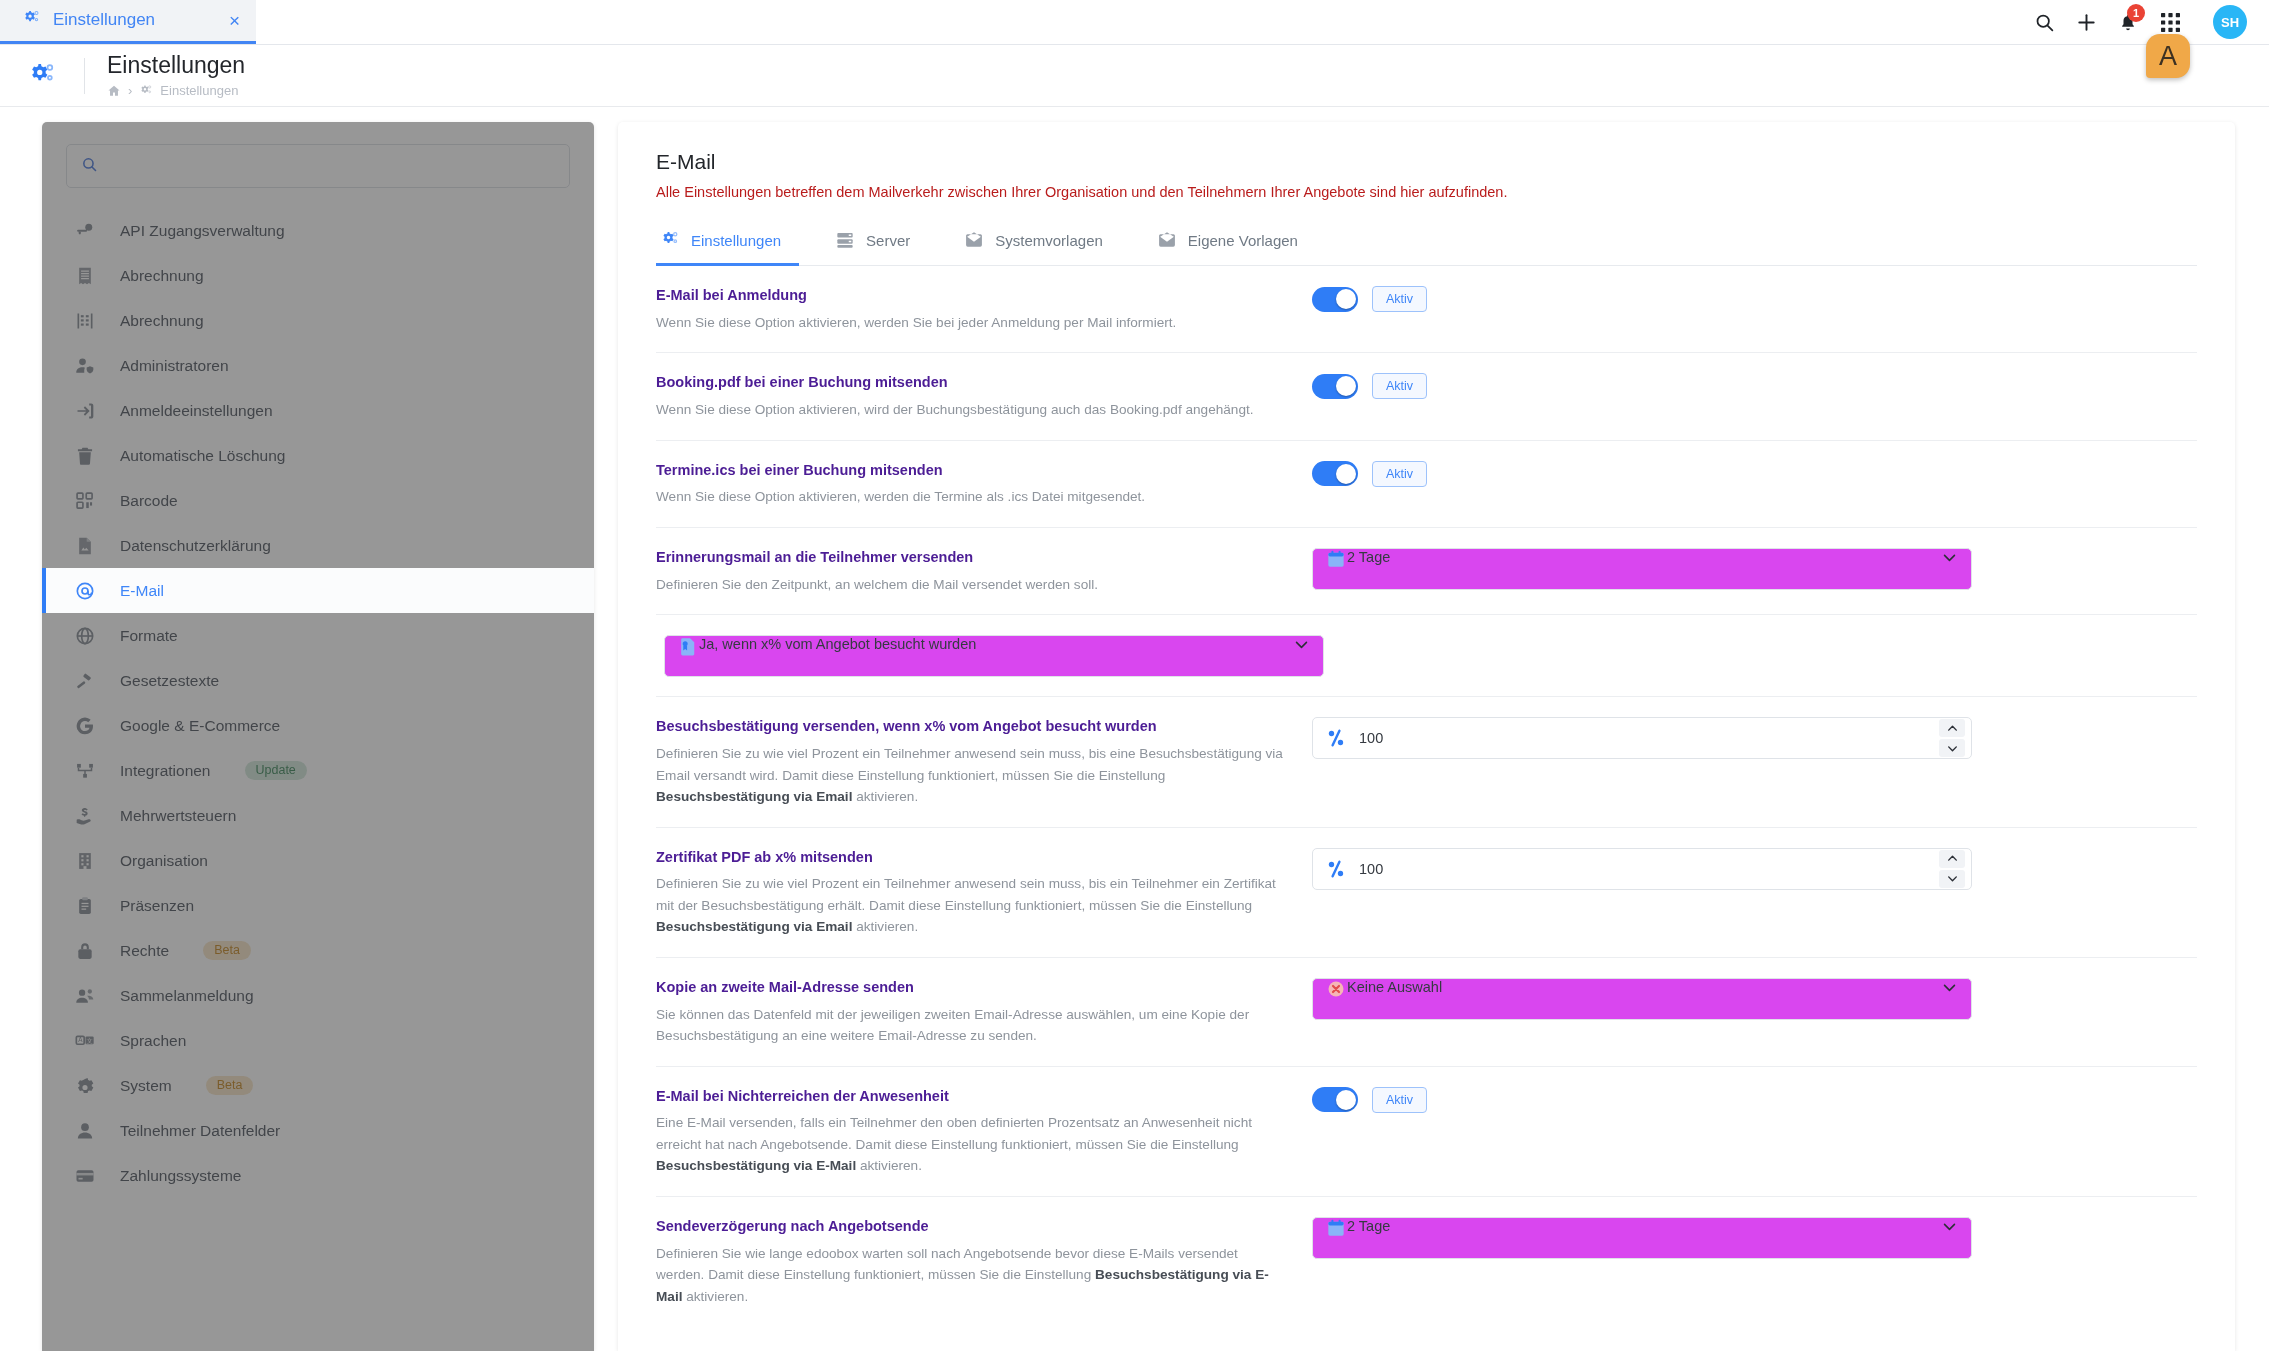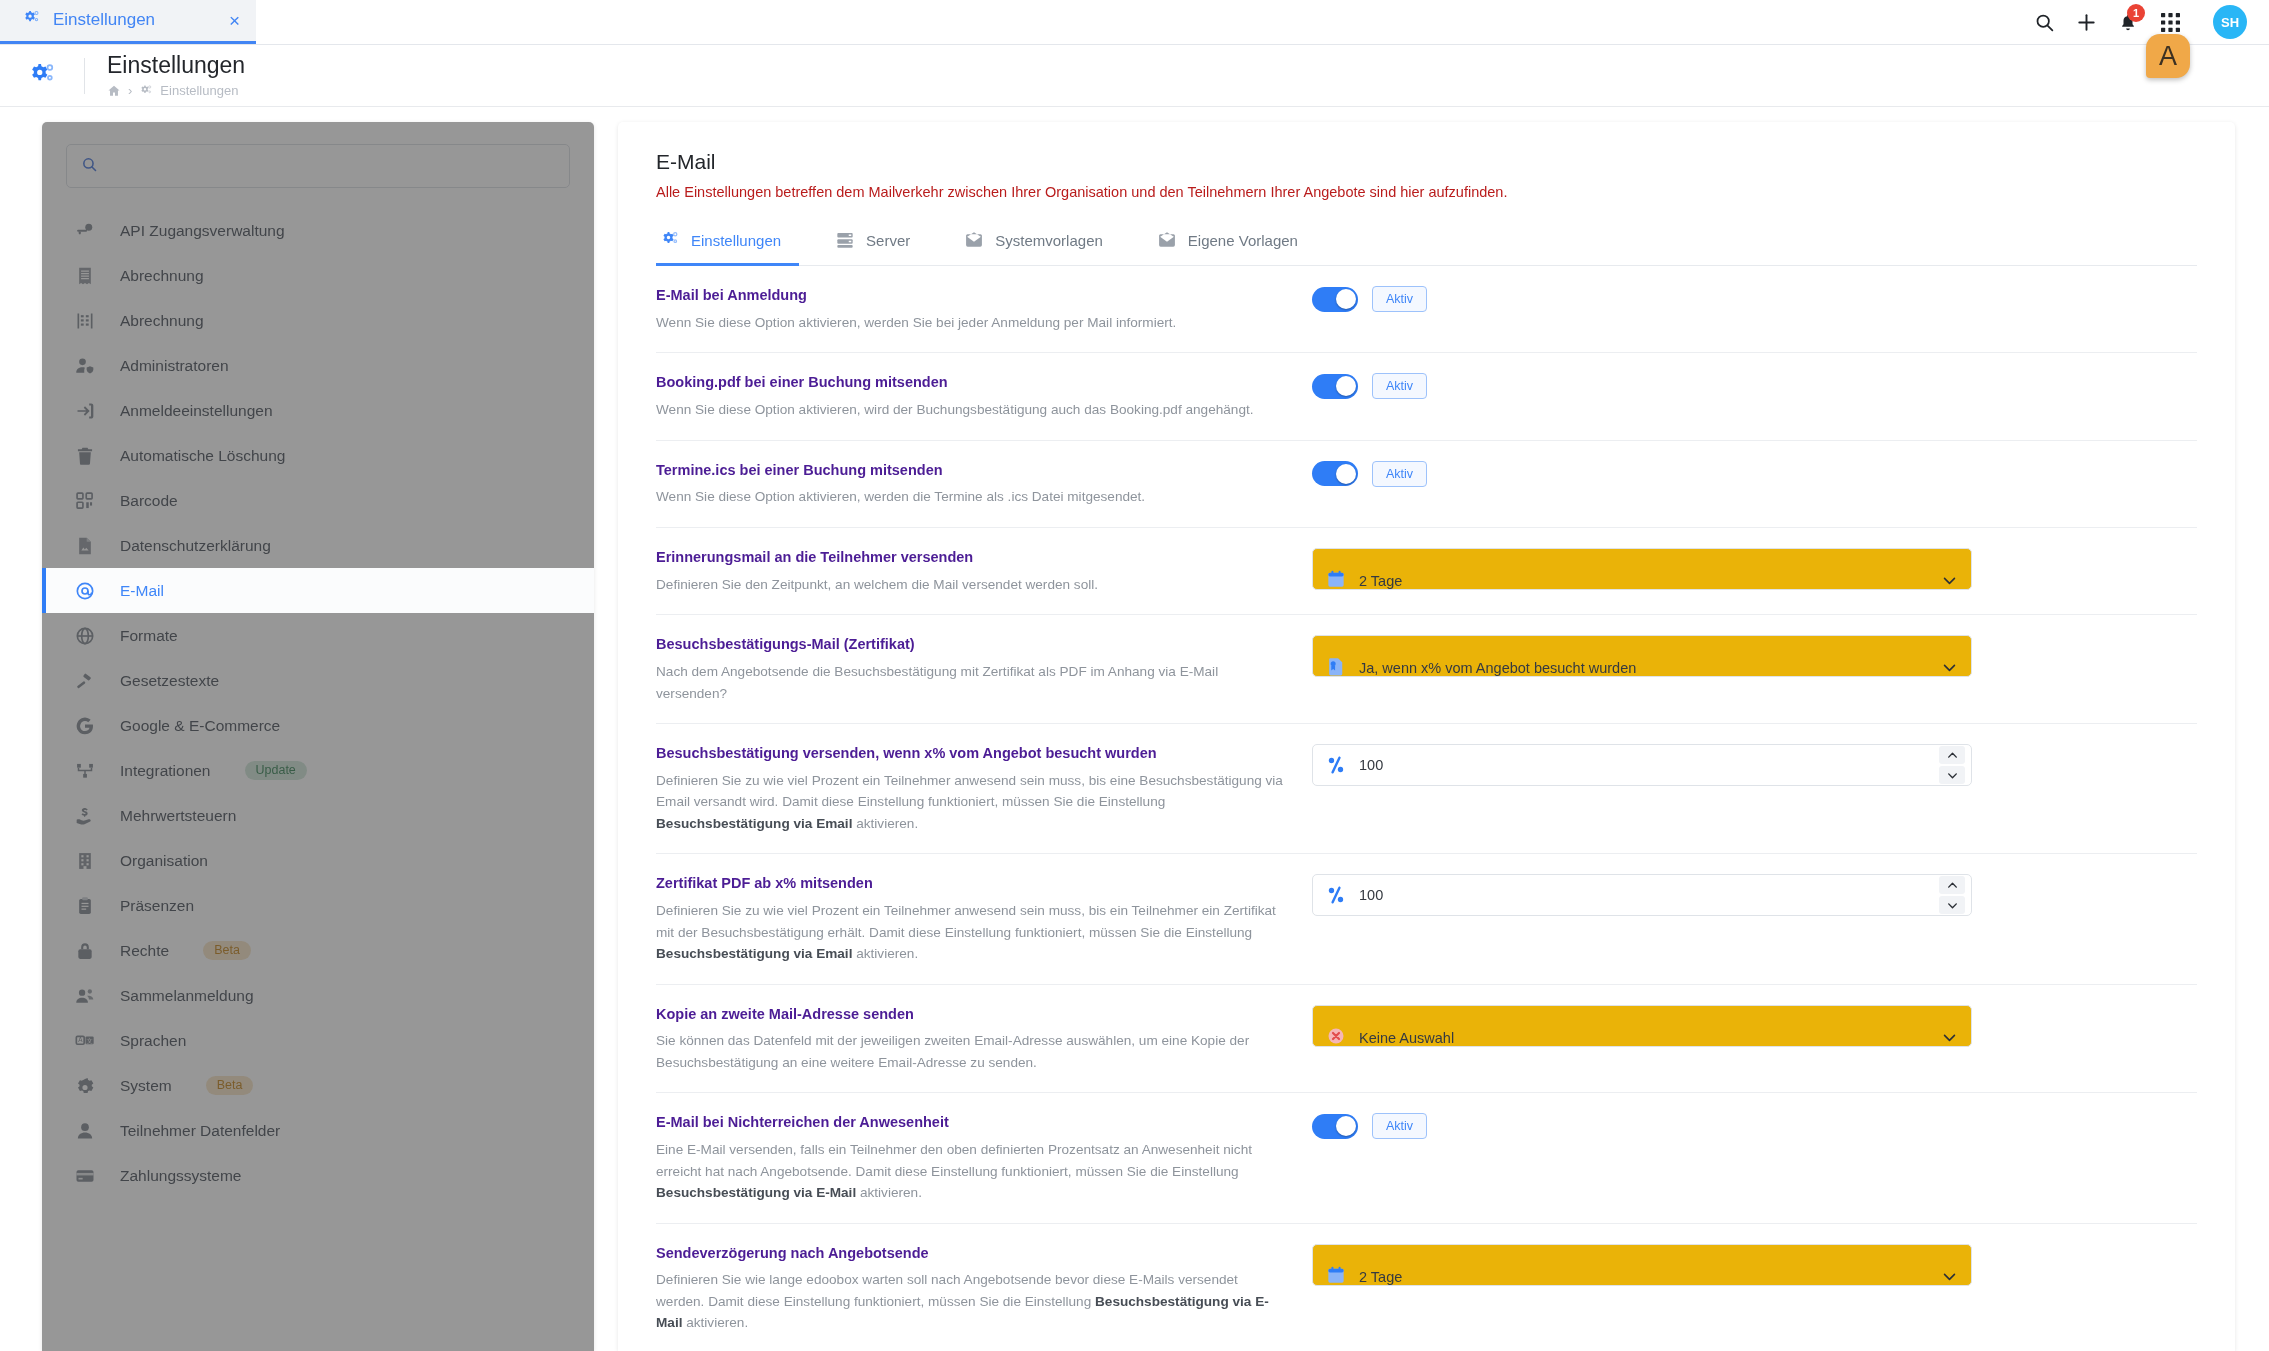--- a/index.html
+++ b/index.html
@@ -170,22 +170,22 @@
   }
   .chip {
     margin-left: 14px; font-size: 12.5px; color: #3f86f8;
     border: 1px solid #9dc2fb; border-radius: 4px;
     padding: 5px 13px; background: #f4f8ff; cursor: pointer;
   }
 
   
   .select {
     width: 100%; max-width: 660px; height: 42px;
-    border: 1px solid #dfe3e8; border-radius: 5px; background: #eab308;
-    display: flex; align-items: flex-end; padding: 0 13px; gap: 13px;
+    border: 1px solid #dfe3e8; border-radius: 5px; background: #d946ef;
+    display: flex; align-items: flex-start; padding: 0 13px; gap: 1px;
     font-size: 14.5px; color: #353a41; cursor: pointer;
   }
   .select .sv { flex: 1; white-space: nowrap; overflow: hidden; text-overflow: ellipsis; }
   .select .chev { color: #2b2f36; display: flex; }
 
   
   .numfield {
     width: 100%; max-width: 660px; height: 42px;
     border: 1px solid #dfe3e8; border-radius: 5px; background: #fff;
     display: flex; align-items: center; padding: 0 6px 0 13px; gap: 13px;
@@ -641,24 +641,20 @@
                 <span class="sv">2 Tage</span>
                 <span class="chev">
                   <svg width="17" height="17" viewBox="0 0 24 24" fill="none" stroke="#2b2f36" stroke-width="2.2" stroke-linecap="round" stroke-linejoin="round">
                     <polyline points="5,9 12,16 19,9"></polyline>
                   </svg>
                 </span>
               </div>
             </div>
           </div>
           <div class="row">
-            <div class="row-text">
-              <div class="row-title">Besuchsbestätigungs-Mail (Zertifikat)</div>
-              <div class="row-desc">Nach dem Angebotsende die Besuchsbestätigung mit Zertifikat als PDF im Anhang via E-Mail versenden?</div>
-            </div>
             <div class="row-ctl">
               <div class="select">
                 <span class="iconbox">
                   <svg width="20" height="20" viewBox="0 0 24 24" fill="#2f7df6">
                     <path d="M5.5 2.6h9l5 5v14.1a1.7 1.7 0 0 1-1.7 1.7H5.5A1.7 1.7 0 0 1 3.8 21.7V4.3A1.7 1.7 0 0 1 5.5 2.6Z" fill="#8ab4f8"></path>
                     <circle cx="8.6" cy="9.2" r="3" fill="#2f7df6"></circle>
                     <path d="M6.3 12.1h4.6v5.3l-2.3-1.7-2.3 1.7Z" fill="#2f7df6"></path>
                   </svg>
                 </span>
                 <span class="sv">Ja, wenn x% vom Angebot besucht wurden</span>

